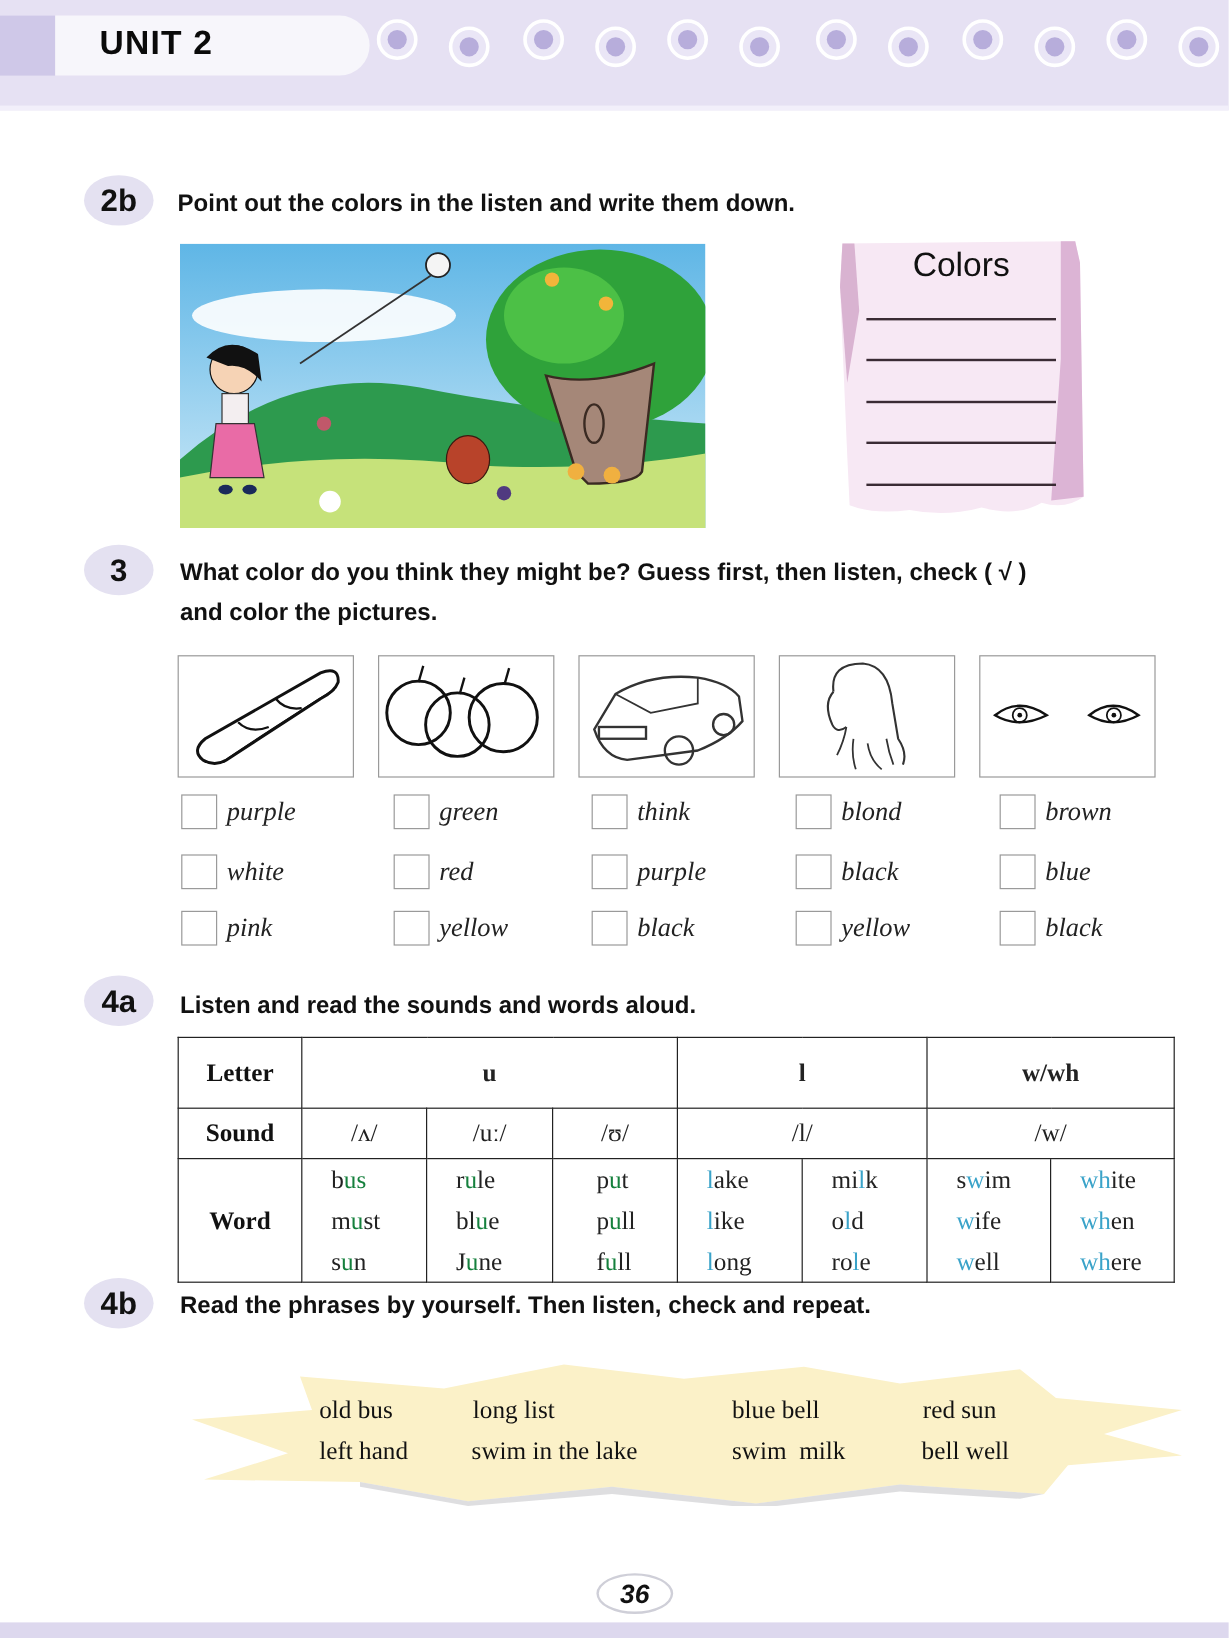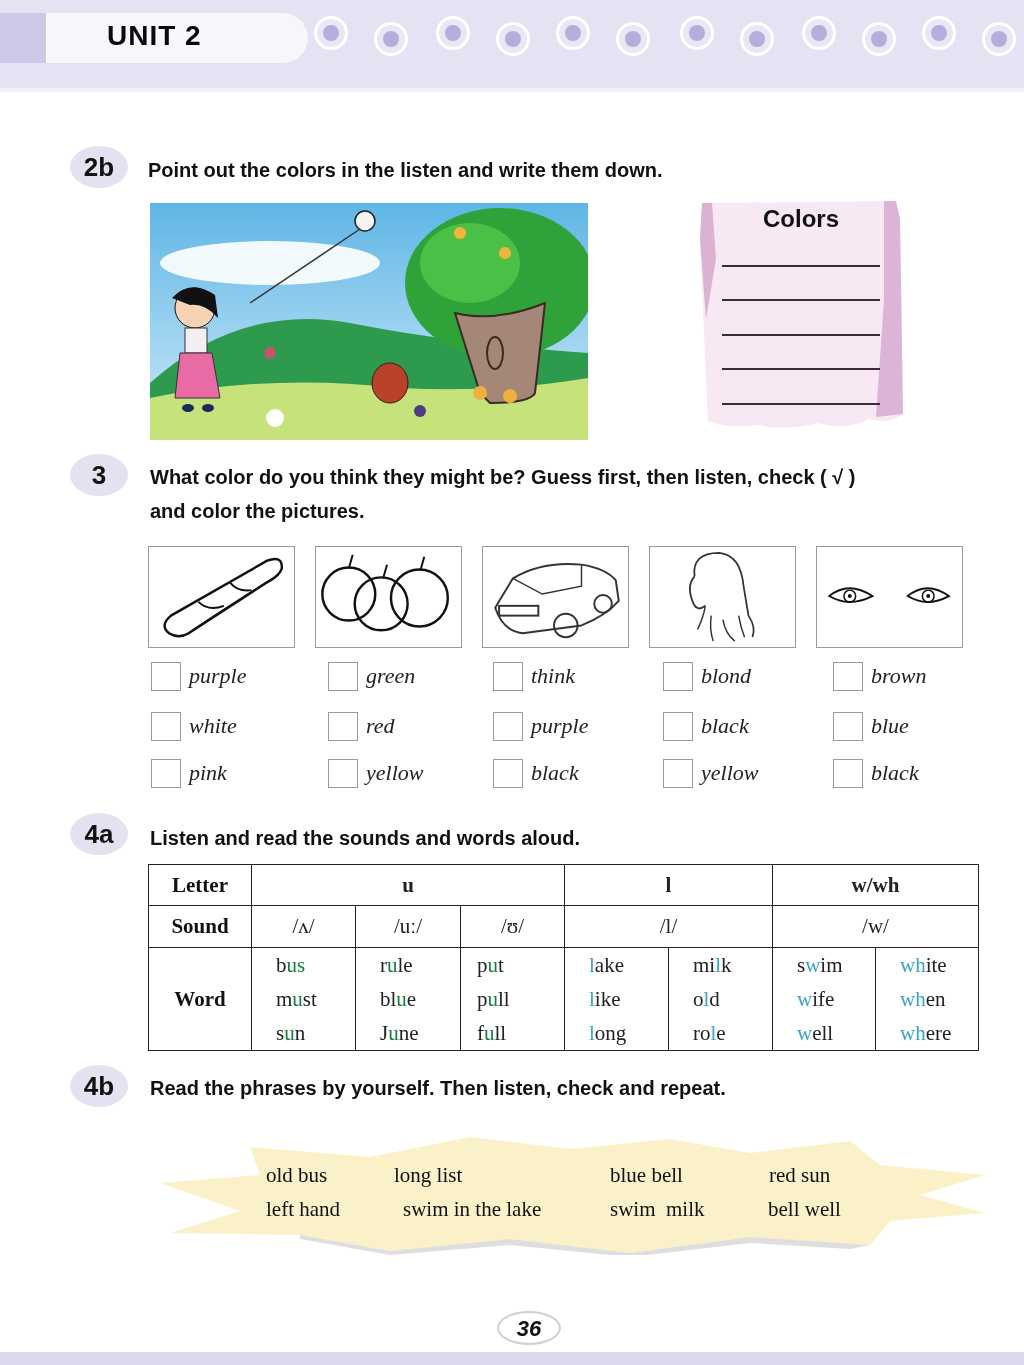--- a/index.html
+++ b/index.html
@@ -4,35 +4,35 @@
 <style>
   * { box-sizing: border-box; margin: 0; padding: 0; }
   html, body { width: 1024px; height: 1365px; background: #ffffff; overflow: hidden; }
   body { position: relative; font-family: "Liberation Sans", sans-serif; color: #111; }
 
   
   .header-band { position: absolute; left: 0; top: 0; width: 1024px; height: 92px; background: #e6e1f3; }
   .header-band::after { content: ""; position: absolute; left: 0; right: 0; bottom: 0; height: 4px; background: #f2effa; }
   .unit-pill { position: absolute; left: 46px; top: 13px; width: 262px; height: 50px; background: #f7f6fb; border-radius: 0 26px 26px 0; }
   .unit-left { position: absolute; left: 0; top: 13px; width: 46px; height: 50px; background: #cfc8e8; }
-  .unit-label { position: absolute; left: 83px; top: 20px; font-size: 28px; font-weight: 700; letter-spacing: 1px; color: #0a0a0a; margin-left: 24px; }
+  .unit-label { position: absolute; left: 83px; top: 20px; font-size: 28px; font-weight: 700; letter-spacing: 1px; color: #0a0a0a; }
   .dots { position: absolute; left: 310px; top: 14px; width: 714px; height: 50px; }
   .dot { position: absolute; width: 34px; height: 34px; border-radius: 50%; border: 3px solid #ffffff; background: #eae6f6; }
   .dot::after { content: ""; position: absolute; left: 6px; top: 6px; width: 16px; height: 16px; border-radius: 50%; background: #b7addb; }
 
   
   .badge { position: absolute; width: 58px; height: 42px; border-radius: 50%; background: #e4e1f1; font-weight: 700; font-size: 26px; color: #111; display: flex; align-items: center; justify-content: center; }
   .instruction { position: absolute; font-size: 20px; font-weight: 700; color: #111; line-height: 34px; }
 
   
   .scene { position: absolute; left: 150px; top: 203px; width: 438px; height: 237px; overflow: hidden; }
 
   
   .note { position: absolute; left: 698px; top: 199px; width: 206px; height: 232px; }
-  .note-title { position: absolute; left: 0; width: 100%; top: 6px; text-align: center; font-size: 24px; font-weight: 700; color: #111; }
+  .note-title { position: absolute; left: 0; width: 100%; top: 6px; text-align: center; font-size: 28px; font-weight: 400; color: #111; }
   .note-line { position: absolute; left: 24px; width: 158px; height: 2px; background: #3a2b34; }
 
   
   .pic { position: absolute; top: 546px; width: 147px; height: 102px; border: 1.5px solid #9a9a9a; background: #fff; }
   .pic svg { width: 100%; height: 100%; }
 
   
   .opt { position: absolute; display: flex; align-items: center; height: 32px; font-style: italic; }
   .cb { width: 30px; height: 29px; border: 1.5px solid #9a9a9a; background: #fff; margin-right: 8px; flex-shrink: 0; }
   .opt-label { font-family: "Liberation Serif", serif; font-size: 22px; color: #222; }
@@ -258,21 +258,21 @@
     <col style="width:103px">
       <col style="width:104px">
       <col style="width:105px">
       <col style="width:104px">
       <col style="width:104px">
       <col style="width:104px">
       <col style="width:103px">
       <col style="width:103px">
   </colgroup>
   <tbody>
-      <tr style="height:41px">
+      <tr style="height:59px">
     <td class="hdr">Letter</td>
     <td colspan="3" class="letter-u">u</td>
     <td colspan="2" class="letter-l">l</td>
     <td colspan="2" class="letter-l">w/wh</td>
   </tr>
   <tr style="height:42px">
     <td class="hdr">Sound</td>
     <td>/ʌ/</td>
     <td>/uː/</td>
     <td>/ʊ/</td>
@@ -284,21 +284,21 @@
     <td class="words" style="padding-left:24px">
       <div>b<span class="hl-red">us</span></div>
       <div>m<span class="hl-red">u</span>st</div>
       <div>s<span class="hl-red">u</span>n</div>
     </td>
     <td class="words" style="padding-left:24px">
       <div>r<span class="hl-red">u</span>le</div>
       <div>bl<span class="hl-red">u</span>e</div>
       <div>J<span class="hl-red">u</span>ne</div>
     </td>
-    <td class="words" style="padding-left:16px">
+    <td class="words" style="padding-left:36px">
       <div>p<span class="hl-red">u</span>t</div>
       <div>p<span class="hl-red">u</span>ll</div>
       <div>f<span class="hl-red">u</span>ll</div>
     </td>
     <td class="words" style="padding-left:24px">
       <div><span class="hl-blue">l</span>ake</div>
       <div><span class="hl-blue">l</span>ike</div>
       <div><span class="hl-blue">l</span>ong</div>
     </td>
     <td class="words" style="padding-left:24px">
@@ -324,21 +324,21 @@
 <div class="instruction" style="left:150px;top:1071px">Read the phrases by yourself. Then listen, check and repeat.</div>
 
 <div class="burst">
   <svg viewBox="0 0 840 120" width="840" height="120" style="position:absolute;left:0;top:0">
     <path d="M10 48 L110 40 L100 12 L220 22 L320 2 L420 14 L520 4 L600 18 L700 6 L730 30 L835 40 L770 60 L835 78 L740 86 L720 110 L600 102 L480 118 L360 104 L240 116 L150 100 L20 98 L90 76 Z" fill="#fbf1c8"></path>
     <path d="M150 100 L240 116 L360 104 L480 118 L600 102 L720 110 L700 114 L600 108 L480 122 L360 110 L240 120 L150 104 Z" fill="#c8c8cc" opacity="0.6"></path>
   </svg>
   <div class="phrase" style="left:116px;top:28px">old bus</div>
   <div class="phrase" style="left:116px;top:62px">left hand</div>
   <div class="phrase" style="left:244px;top:28px">long list</div>
-  <div class="phrase" style="left:253px;top:62px">swim in the lake</div>
+  <div class="phrase" style="left:243px;top:62px">swim in the lake</div>
   <div class="phrase" style="left:460px;top:28px">blue bell</div>
   <div class="phrase" style="left:460px;top:62px;white-space:pre">swim  milk</div>
   <div class="phrase" style="left:619px;top:28px">red sun</div>
   <div class="phrase" style="left:618px;top:62px">bell well</div>
 </div>
 
 <div class="page-oval"></div>
 <div class="page-num">36</div>
 <div class="footer-band"></div>
 

